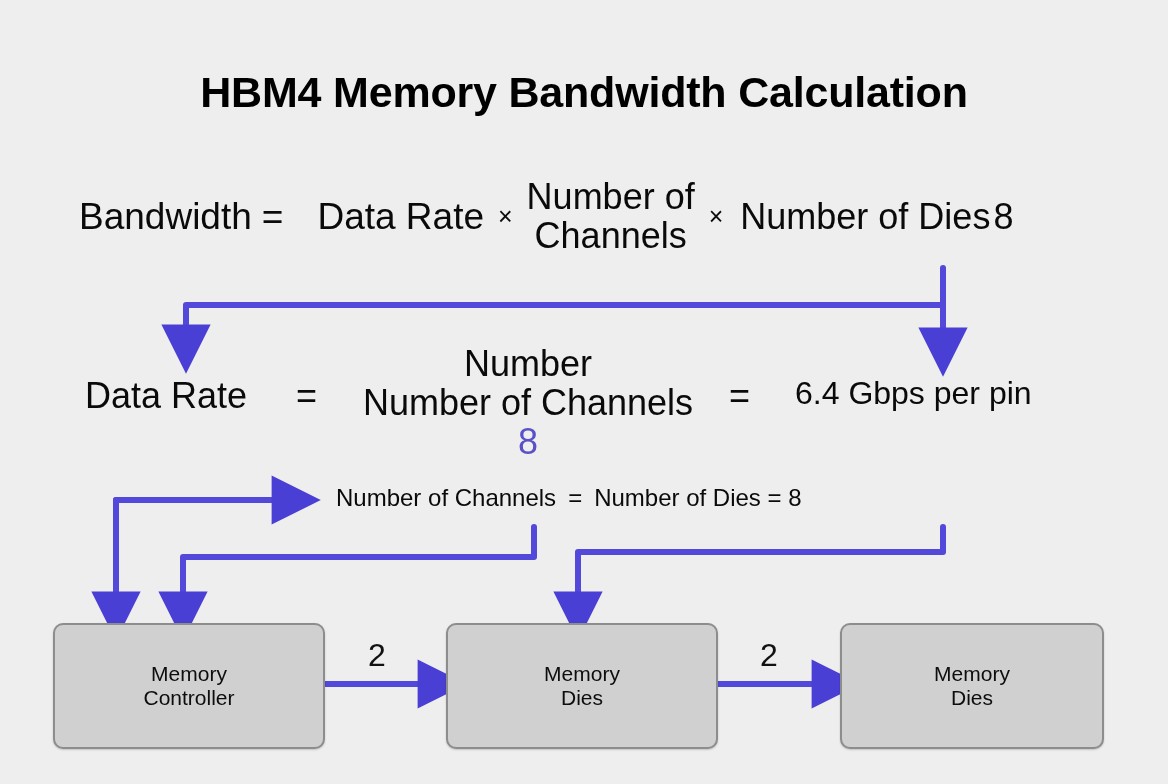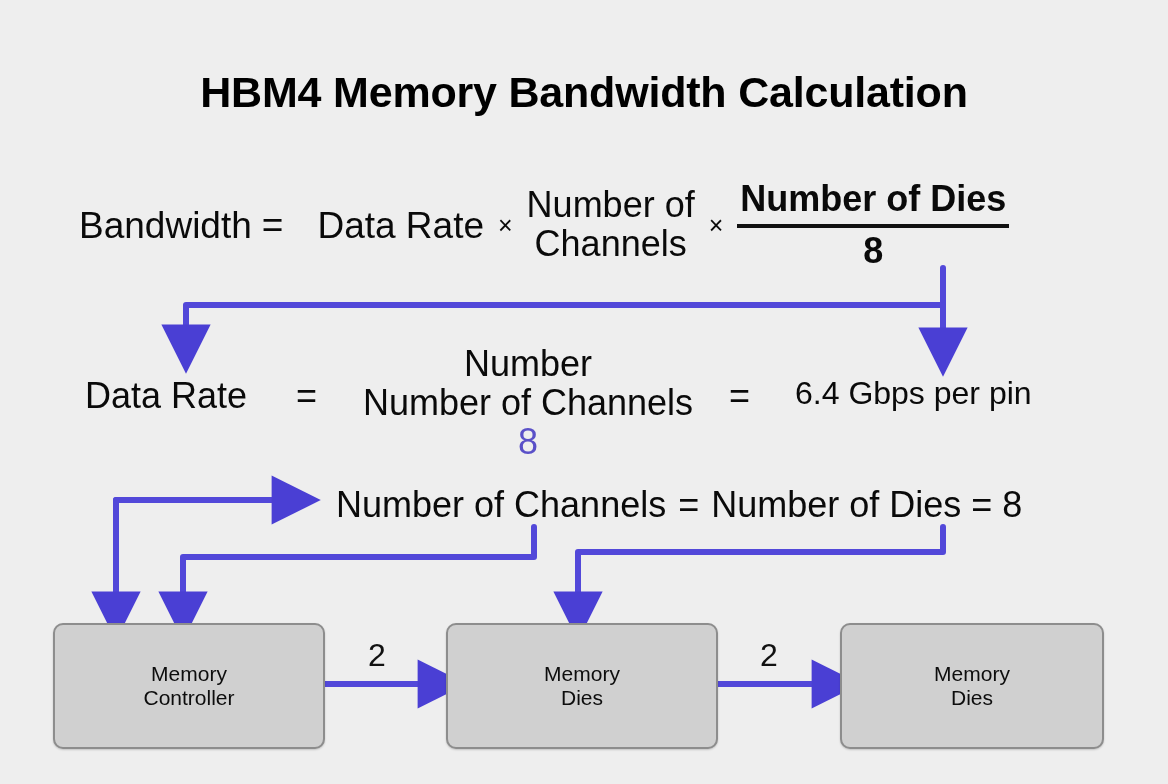--- a/index.html
+++ b/index.html
@@ -27,37 +27,37 @@
   }
 
   
   #formula{left:55px;top:178px;display:flex;align-items:center;}
   #formula .term{font-size:37px;line-height:1.0;margin-left:24px;}
   #formula .op{font-size:37px;margin:0 10px;}
   #formula .times{font-size:25px;margin:0 14px;}
   .stacked2{display:flex;flex-direction:column;align-items:center;line-height:1.08;}
   .stacked2 span{font-size:36px;}
 
-  .frac{display:inline-flex;flex-direction:column;align-items:center;font-weight:bold;}
+  .frac{display:inline-flex;flex-direction:row;align-items:center;}
   .frac .num{font-size:36px;padding:0 3px;}
   .frac .bar{height:4px;background:#111;width:100%;margin:4px 0 2px;}
   .frac .den{font-size:36px;}
 
   
   #row2-label{left:85px;top:375px;font-size:36px;}
   #row2-eq1{left:296px;top:375px;font-size:36px;}
   #row2-stack{left:338px;top:345px;display:flex;flex-direction:column;align-items:center;width:380px;line-height:1.08;}
   #row2-stack .s-top{font-size:36px;}
   #row2-stack .s-mid{font-size:36px;}
   #row2-stack .s-bot{font-size:36px;color:#5a50c8;}
   #row2-eq2{left:729px;top:375px;font-size:36px;}
   #row2-val{left:795px;top:375px;font-size:32px;}
 
   
-  #row3{left:336px;top:484px;font-size:36px;}
+  #row3{left:336px;top:484px;font-size:24px;}
   #row3 .gap{display:inline-block;width:12px;}
 
   
   .node{
     position:absolute;
     background:#d0d0d0;
     border:2px solid #8d8d8d;
     border-radius:10px;
     display:flex;align-items:center;justify-content:center;
     text-align:center;

